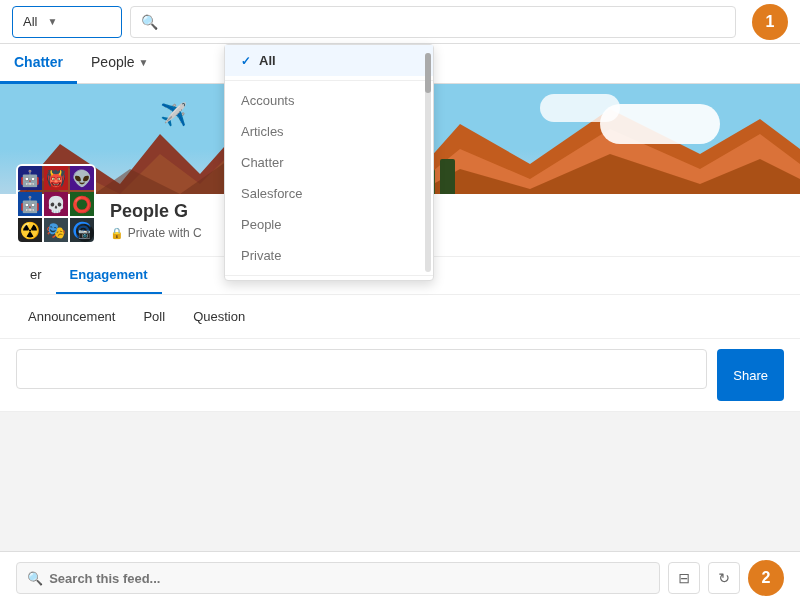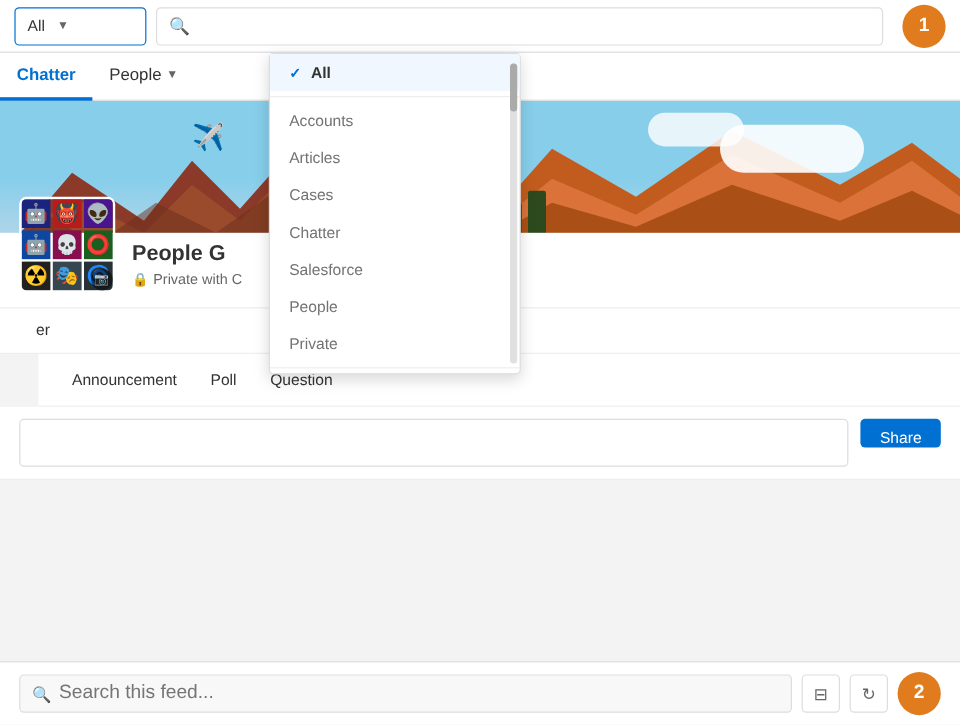--- a/index.html
+++ b/index.html
@@ -236,21 +236,20 @@
       font-weight: 600;
     }
 
     
     .post-type-row {
       display: flex;
       background: #fff;
       border-bottom: 1px solid #eee;
       padding: 8px 16px;
       gap: 4px;
-      margin-left: 32px;
     }
     .post-type-btn {
       padding: 6px 12px;
       font-size: 13px;
       color: #333;
       cursor: pointer;
       border-radius: 4px;
       border: none;
       background: transparent;
     }
@@ -274,21 +273,21 @@
       resize: none;
     }
     .share-btn {
       background: #0070d2;
       color: #fff;
       border: none;
       border-radius: 4px;
       padding: 8px 16px;
       font-size: 13px;
       cursor: pointer;
-      height: 24px;
+      height: 52px;
       white-space: nowrap;
     }
 
     
     .bottom-bar {
       display: flex;
       align-items: center;
       background: #fff;
       border-top: 1px solid #ddd;
       padding: 8px 16px;
@@ -306,23 +305,24 @@
       background: #f8f8f8;
       height: 32px;
       padding: 0 10px;
       flex: 1;
       gap: 6px;
     }
     .feed-search-wrap input {
       border: none;
       outline: none;
       background: transparent;
-      font-size: 16px;
+      font-size: 13px;
       flex: 1;
       color: #404040;
+      font-weight: bold;
     }
     .icon-btn {
       width: 32px;
       height: 32px;
       border: 1px solid #ddd;
       border-radius: 4px;
       background: #fff;
       display: flex;
       align-items: center;
       justify-content: center;
@@ -480,20 +480,23 @@
       <span class="lock-icon">🔒</span>
       <span>Private with C</span>
     </div>
   </div>
 </div>
 
 <div class="tabs-row">
   <div class="tab-item">
     <span>er</span>
   </div>
+  <div class="tab-item active">
+    <span>Engagement</span>
+  </div>
 </div>
 
 <div class="post-type-row">
   <button class="post-type-btn">Announcement</button>
   <button class="post-type-btn">Poll</button>
   <button class="post-type-btn">Question</button>
 </div>
 
 <div class="post-input-area">
   <textarea class="post-text-input" style=""></textarea>
@@ -522,23 +525,20 @@
     <span>All</span>
   </div>
   <div class="dropdown-divider"></div>
   <div class="dropdown-item">
     <span>Accounts</span>
   </div>
   <div class="dropdown-item">
     <span>Articles</span>
   </div>
   <div class="dropdown-item">
-    <span>Cases</span>
-  </div>
-  <div class="dropdown-item">
     <span>Chatter</span>
   </div>
   <div class="dropdown-item">
     <span>Salesforce</span>
   </div>
   <div class="dropdown-item">
     <span>People</span>
   </div>
   <div class="dropdown-item">
     <span>Private</span>

